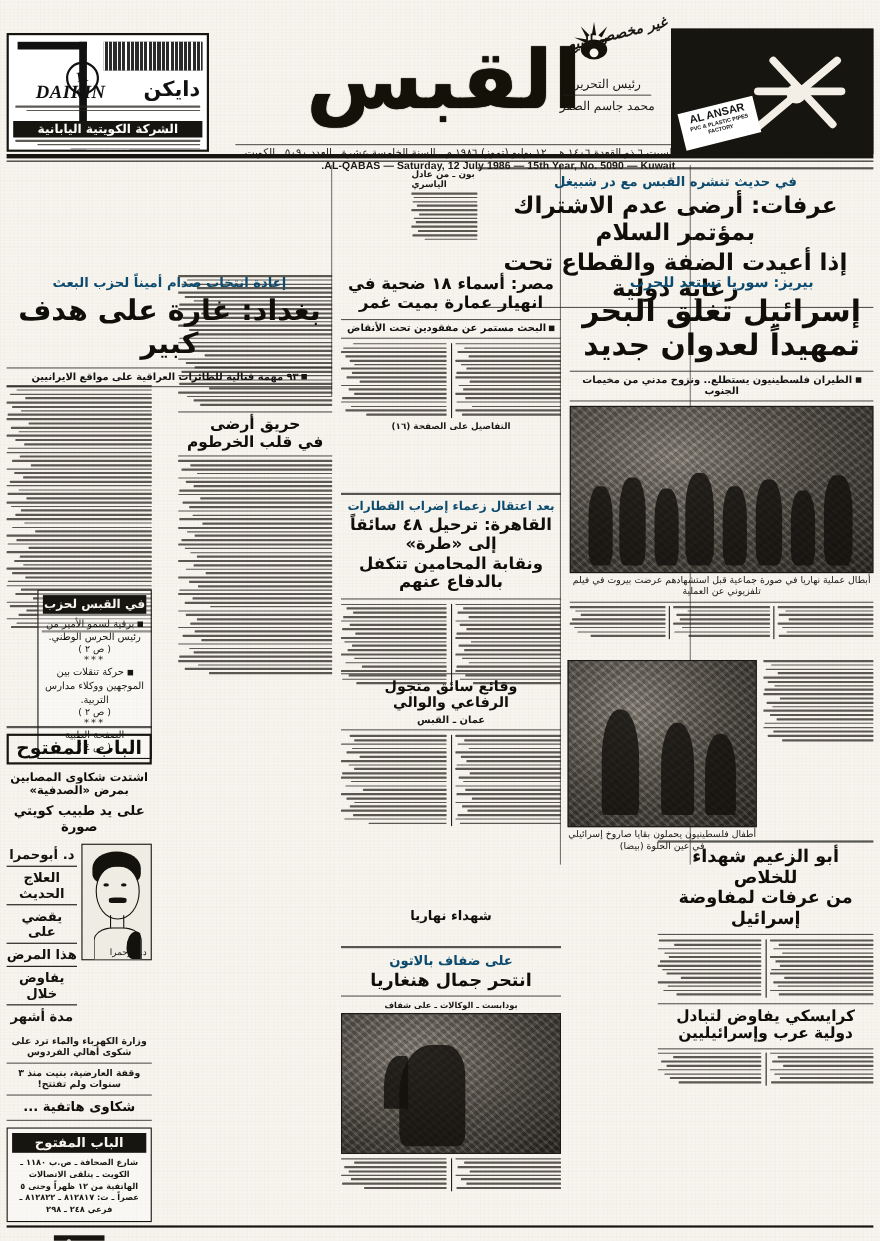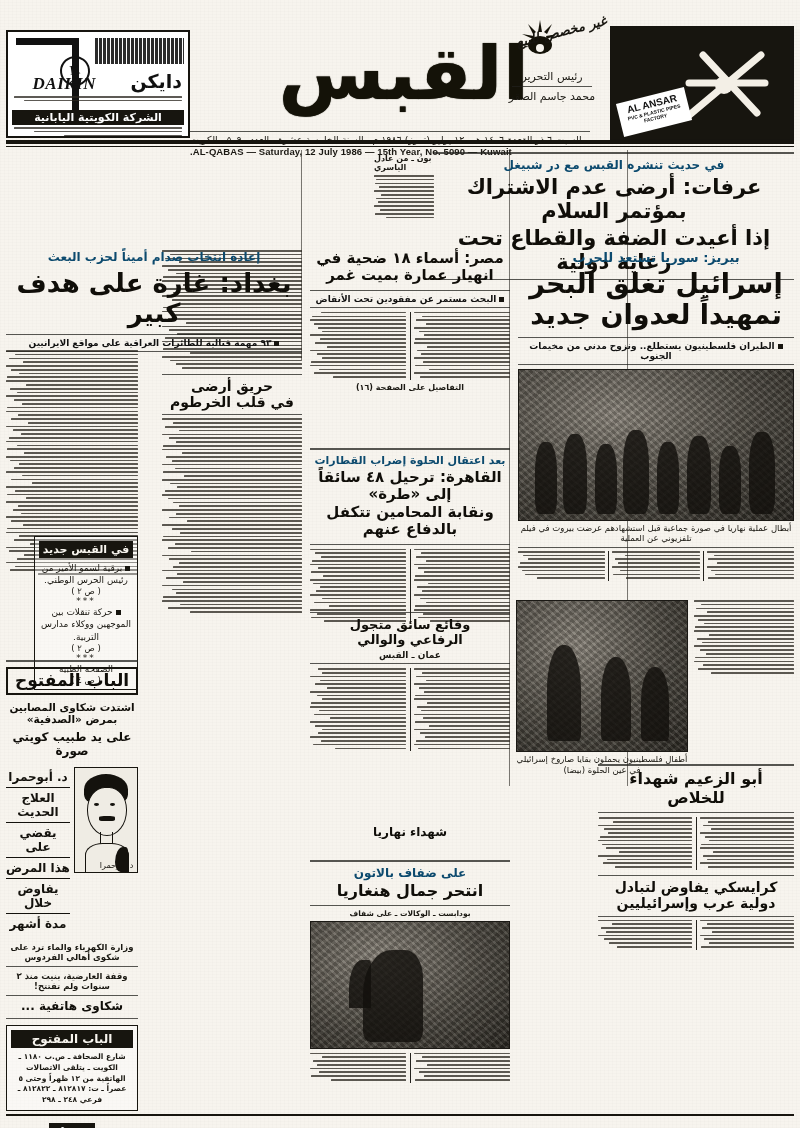--- a/index.html
+++ b/index.html
@@ -78,21 +78,21 @@
   }
   .price-row{
     background:#17150f;color:#fff;height:17px;margin-bottom:4px;
     font:bold 12px "DejaVu Sans",sans-serif;text-align:center;line-height:17px;
   }
   .editor-box{position:absolute;right:6px;top:52px;width:88px;text-align:center;}
   .editor-box .t{font:11px "DejaVu Sans",sans-serif;color:#1a1812;line-height:13px;}
   .editor-box .rule{margin:3px 4px;}
 
   .dateline{
-    position:absolute;left:184px;top:120px;width:400px;text-align:left;
+    position:absolute;left:208px;top:120px;width:400px;text-align:right;
   }
   .dateline .ar{font:9.5px "DejaVu Sans",sans-serif;color:#1a1812;letter-spacing:-.2px;}
   .dateline .en{font:bold 9.5px "Liberation Sans",sans-serif;color:#1a1812;letter-spacing:.1px;margin-top:1px;}
 
   .ad-box-right{
     position:absolute;right:0;top:18px;width:182px;height:112px;
     border:1px solid #16140f;background:#17150f;overflow:hidden;
   }
   .ansar-mark{position:absolute;right:14px;top:16px;width:110px;height:86px;}
   .ansar-tag{
@@ -363,20 +363,21 @@
         <i style="width:100%"></i>
           <i style="width:91%"></i>
           <i style="width:96%"></i>
           <i style="width:83%"></i>
       </div>
     </div>
 
     <div class="col" style="right:0;width:196px;top:612px">
       <div class="rule thick" style="margin:2px 0 4px"></div>
       <div class="hl" style="font-size:16px">أبو الزعيم شهداء للخلاص</div>
+      <div class="hl" style="font-size:16px">من عرفات لمفاوضة إسرائيل</div>
       <div class="rule" style="margin:5px 0 4px"></div>
       <div class="tx sm" style="columns:2;column-gap:8px;column-rule:1px solid #23211c">
         <i style="width:100%"></i>
           <i style="width:92%"></i>
           <i style="width:97%"></i>
           <i style="width:88%"></i>
         <i style="width:100%"></i>
           <i style="width:95%"></i>
           <i style="width:90%"></i>
           <i style="width:99%"></i>
@@ -469,21 +470,21 @@
         <i style="width:100%"></i>
           <i style="width:91%"></i>
           <i style="width:96%"></i>
           <i style="width:76%"></i>
       </div>
       <div class="subhl" style="margin-top:3px;font-size:8px">التفاصيل على الصفحة (١٦)</div>
     </div>
 
     <div class="col" style="right:284px;width:200px;top:296px">
       <div class="rule thick" style="margin:2px 0 4px"></div>
-      <div class="kicker" style="font-size:11px">بعد اعتقال الحلوة إضراب القطارات</div>
+      <div class="kicker" style="font-size:11px">بعد اعتقال زعماء إضراب القطارات</div>
       <div class="hl" style="font-size:15px;margin-top:2px">القاهرة: ترحيل ٤٨ سائقاً إلى «طرة»</div>
       <div class="hl" style="font-size:15px">ونقابة المحامين تتكفل بالدفاع عنهم</div>
       <div class="rule" style="margin:5px 0 4px"></div>
       <div class="tx sm" style="columns:2;column-gap:8px;column-rule:1px solid #23211c">
         <i style="width:100%"></i>
           <i style="width:93%"></i>
           <i style="width:98%"></i>
           <i style="width:87%"></i>
         <i style="width:100%"></i>
           <i style="width:96%"></i>
@@ -773,21 +774,21 @@
           <i style="width:92%"></i>
         <i style="width:100%"></i>
           <i style="width:93%"></i>
           <i style="width:97%"></i>
           <i style="width:76%"></i>
       </div>
     </div>
 
     <div class="col" style="right:656px;width:104px;top:386px">
       <div class="framebox">
-        <div class="boxhdr" style="font-size:11px">في القبس جديد</div>
+        <div class="boxhdr" style="font-size:11px">في القبس لحزب</div>
         <div style="padding-top:4px">
           <div class="idx-item">
             <span class="hr-sq"></span><span>برقية لسمو الأمير من رئيس الحرس الوطني.</span>
           </div>
           <div class="idx-pg">( ص ٢ )</div>
           <div class="idx-sep">***</div>
           <div class="idx-item">
             <span class="hr-sq"></span><span>حركة تنقلات بين الموجهين ووكلاء مدارس التربية.</span>
           </div>
           <div class="idx-pg">( ص ٢ )</div>

